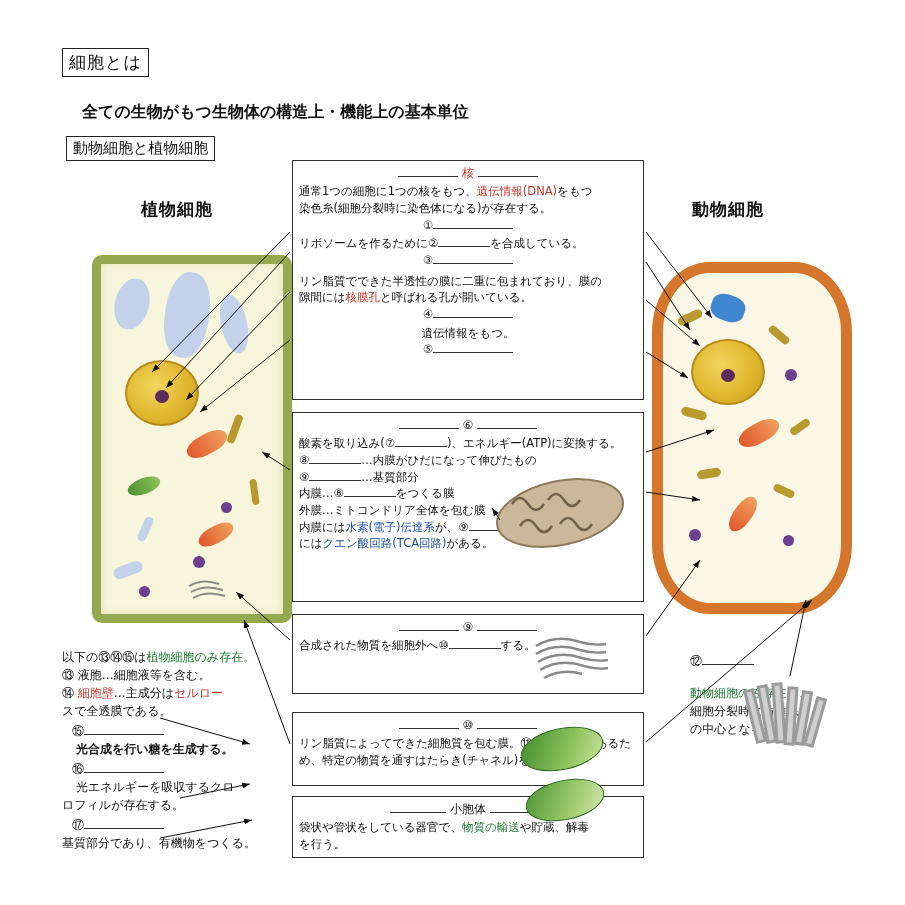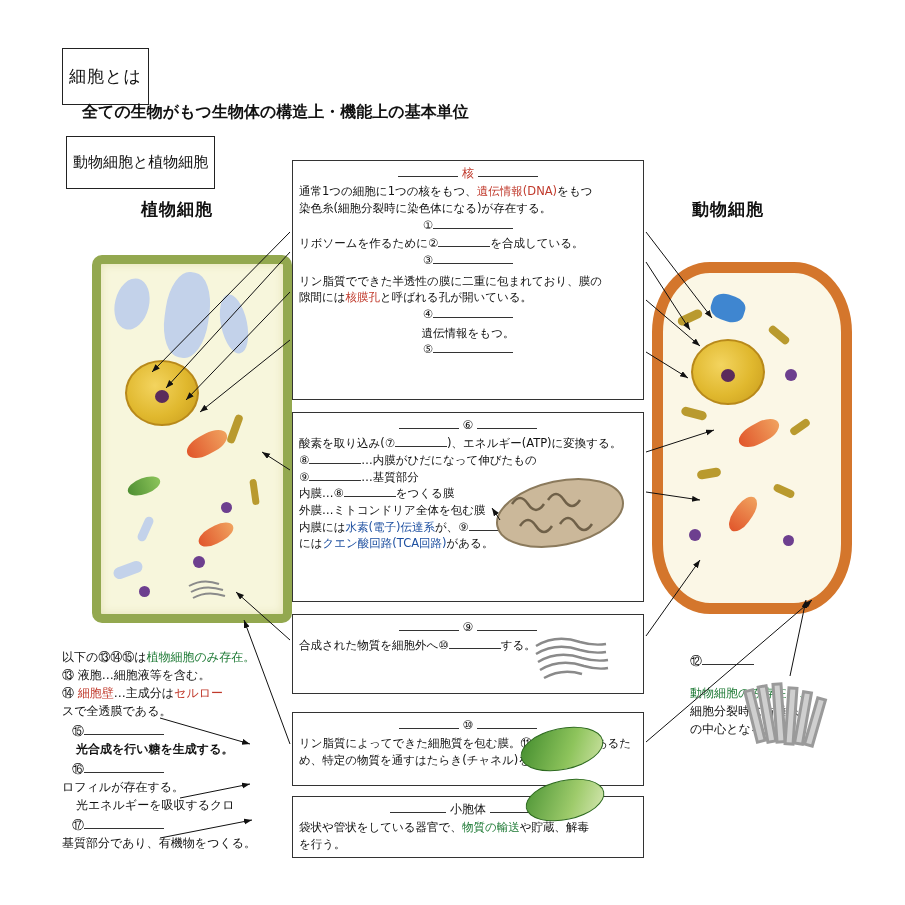--- a/index.html
+++ b/index.html
@@ -7,21 +7,21 @@
     width:905px;height:905px;
     background:#ffffff;
     font-family:"DejaVu Sans","Liberation Sans",sans-serif;
     color:#111;
     position:relative;
     overflow:hidden;
   }
   .abs{position:absolute;}
   .boxed{
     border:1px solid #222;
-    padding:16px 6px;
+    padding:2px 6px;
     display:inline-block;
     background:#fff;
   }
   .title1{font-size:17px;letter-spacing:1px;}
   .subtitle{font-size:16px;font-weight:bold;}
   .title2{font-size:15px;}
   .celllabel{font-size:17px;font-weight:bold;letter-spacing:1px;}
   
   .panel{
     border:1px solid #333;
@@ -249,22 +249,22 @@
 </div>
 
 <div class="abs leftnotes" style="left:62px;top:648px;width:225px;">
   <div><span>以下の⑬⑭⑮は</span><span class="green">植物細胞のみ存在。</span></div>
   <div>⑬ 液胞…細胞液等を含む。</div>
   <div><span>⑭</span> <span class="red">細胞壁</span><span>…主成分は</span><span class="red">セルロー</span></div>
   <div>スで全透膜である。</div>
   <div style="margin-top:2px;"><span style="margin-left:10px;">⑮</span><span class="ul-l"></span></div>
   <div style="margin-left:14px;font-weight:bold;">光合成を行い糖を生成する。</div>
   <div style="margin-top:2px;"><span style="margin-left:10px;">⑯</span><span class="ul-l"></span></div>
+  <div style="margin-left:14px;">光エネルギーを吸収するクロ</div>
   <div>ロフィルが存在する。</div>
-  <div style="margin-left:14px;">光エネルギーを吸収するクロ</div>
   <div style="margin-top:2px;"><span style="margin-left:10px;">⑰</span><span class="ul-l"></span></div>
   <div>基質部分であり、有機物をつくる。</div>
 </div>
 
 <div class="chloro-big"></div>
 <div class="chloro-big2"></div>
 
 <div class="abs" style="left:690px;top:652px;width:150px;font-size:12px;line-height:1.5;">
   <div><span>⑫</span><span class="ul"></span></div>
   <div class="green" style="margin-top:14px;">動物細胞のみ存在し、</div>

